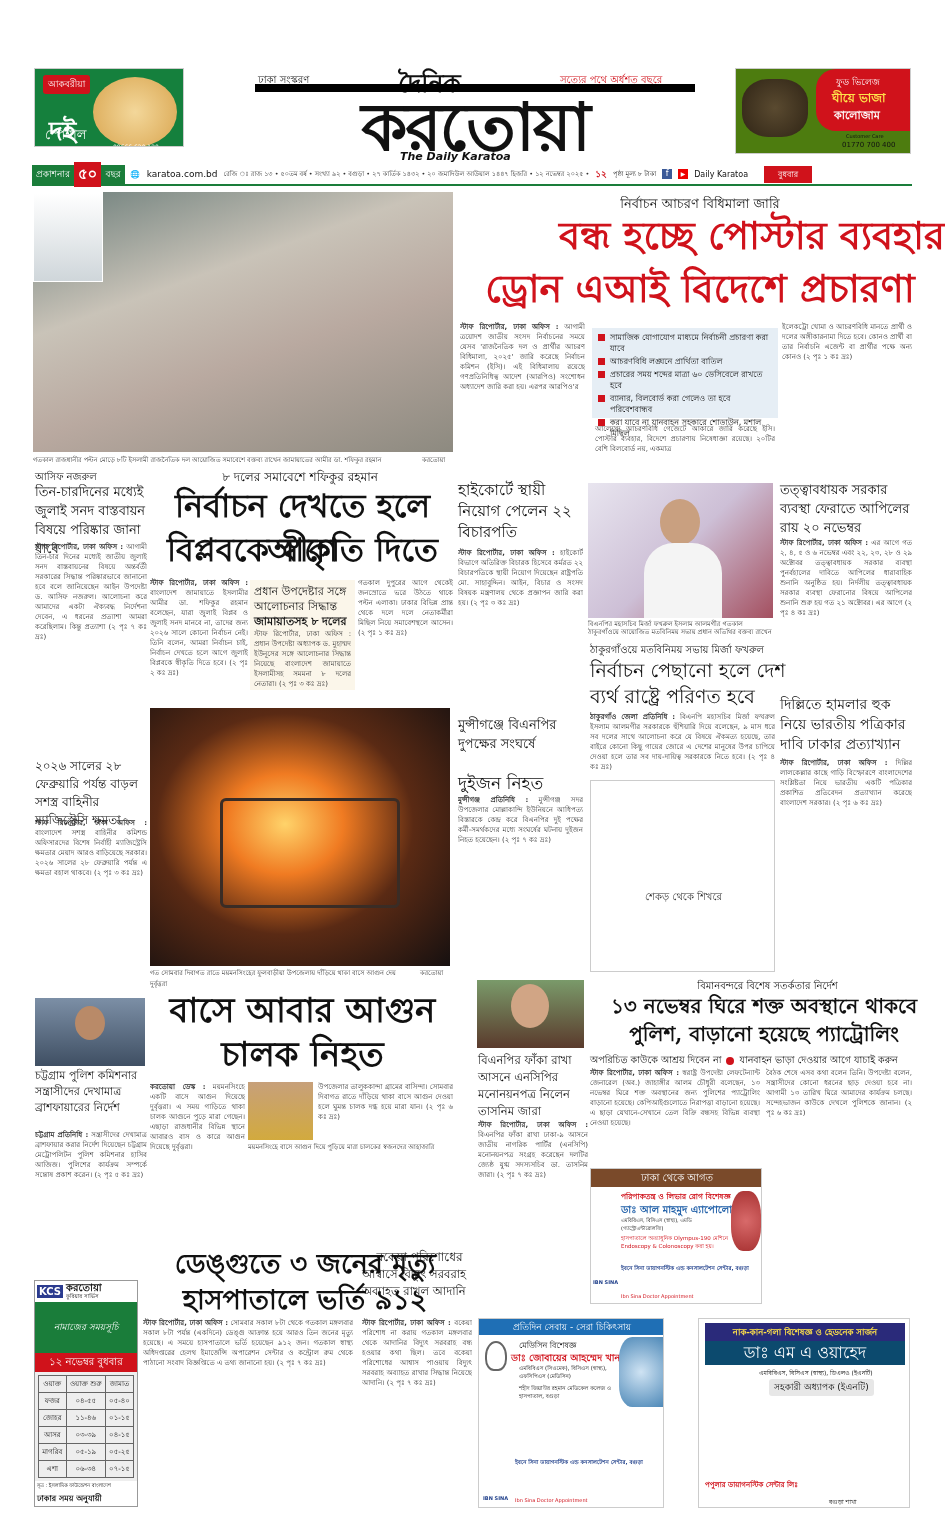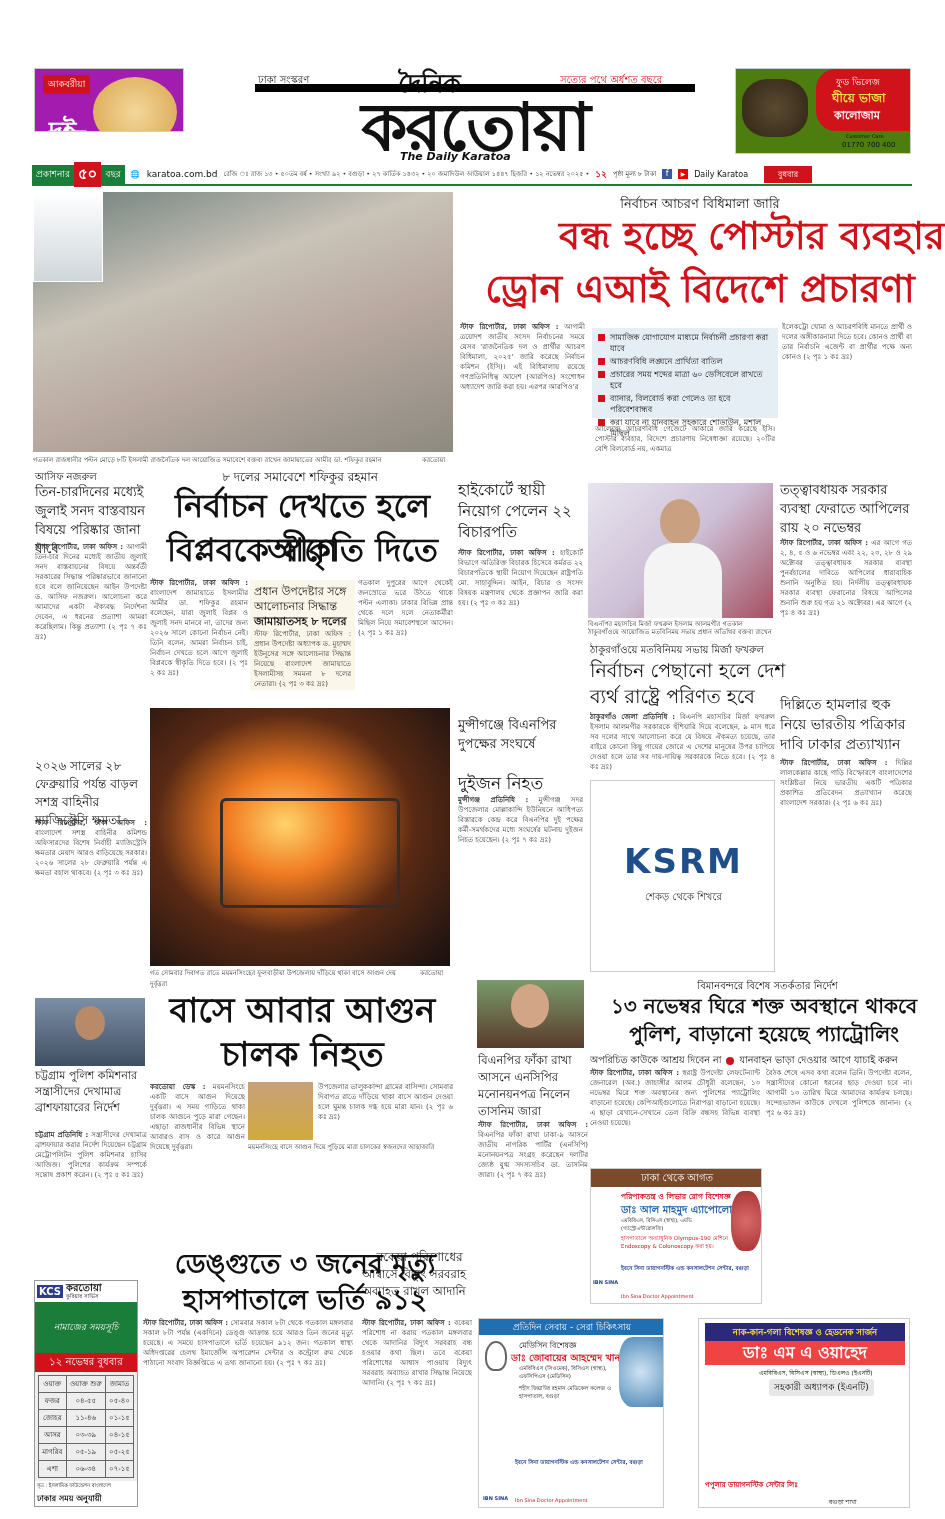--- a/index.html
+++ b/index.html
@@ -13,21 +13,21 @@
 .caption{font-size:6.5px;color:#333}
 .photo{background:#888}
 table.prayer{border-collapse:collapse;width:100%;font-size:7px}
 table.prayer td,table.prayer th{border:1px solid #666;padding:2px 3px;text-align:center;font-weight:normal}
 .bullet{display:flex;gap:5px;align-items:flex-start;font-size:8px;line-height:11px;margin-bottom:2px}
 .bullet i{display:inline-block;width:7px;height:7px;background:#d0121b;margin-top:2px;flex:none}
 </style>
 </head>
 <body>
 
-<div class="abs ad" style="left:34px;top:68px;width:150px;height:64px;background:#a21caf;">
+<div class="abs ad" style="left:34px;top:68px;width:150px;height:79px;background:#15803d;">
   <div class="abs" style="left:8px;top:6px;background:#d0121b;color:#fff;font-size:9px;padding:2px 5px;border-radius:3px;">আকবরীয়া</div>
   <div class="abs" style="left:10px;top:26px;color:#fff;font-size:13px;margin-top:30px;">স্পেশাল</div>
   <div class="abs" style="left:14px;top:42px;color:#fff;font-size:26px;font-weight:bold;">দই</div>
   <div class="abs" style="left:58px;top:8px;width:84px;height:70px;border-radius:50%;background:radial-gradient(circle,#f3d79a,#d9a54f);"></div>
   <div class="abs" style="left:78px;top:74px;color:#fff;font-size:6px;">09666 620 120</div>
 </div>
 
 <div class="abs" style="left:258px;top:72px;font-size:10px;color:#222;">ঢাকা সংস্করণ</div>
 <div class="abs" style="left:398px;top:64px;font-size:25px;font-weight:bold;font-family:'DejaVu Serif',serif;">দৈনিক</div>
 <div class="abs" style="left:560px;top:72px;font-size:10px;color:#d0121b;">সত্যের পথে অর্ধশত বছরে</div>
@@ -158,21 +158,20 @@
 <div class="abs caption" style="left:150px;top:968px;width:255px;">গত সোমবার দিবাগত রাতে ময়মনসিংহের ফুলবাড়ীয়া উপজেলায় দাঁড়িয়ে থাকা বাসে আগুন দেয় দুর্বৃত্তরা</div>
 <div class="abs caption" style="left:420px;top:968px;">করতোয়া</div>
 
 <div class="abs hl" style="left:458px;top:715px;width:125px;font-size:13px;line-height:19px;">মুন্সীগঞ্জে বিএনপির দুপক্ষের সংঘর্ষে</div>
 <div class="abs hl" style="left:458px;top:772px;width:125px;font-size:17px;line-height:22px;">দুইজন নিহত</div>
 <div class="abs body-text" style="left:458px;top:795px;width:125px;height:178px;overflow:hidden;">
   <b>মুন্সীগঞ্জ প্রতিনিধি :</b> <span>মুন্সীগঞ্জ সদর উপজেলার মোল্লাকান্দি ইউনিয়নে আধিপত্য বিস্তারকে কেন্দ্র করে বিএনপির দুই পক্ষের কর্মী-সমর্থকদের মধ্যে সংঘর্ষের ঘটনায় দুইজন নিহত হয়েছেন।</span> <span>(২ পৃঃ ৭ কঃ দ্রঃ)</span>
 </div>
 
 <div class="abs ad" style="left:590px;top:780px;width:185px;height:192px;background:#fff;">
-  <div class="abs" style="left:0;top:60px;width:185px;text-align:center;font-size:34px;font-weight:bold;color:#1f4f8a;letter-spacing:2px;">KSRM</div>
   <div class="abs" style="left:0;top:108px;width:185px;text-align:center;font-size:10px;color:#333;">শেকড় থেকে শিখরে</div>
 </div>
 
 <div class="abs photo" style="left:35px;top:998px;width:110px;height:68px;background:linear-gradient(#7c8fa6,#3f4f63);">
   <div class="abs" style="left:40px;top:8px;width:30px;height:34px;border-radius:50%;background:#b98a68;"></div>
 </div>
 <div class="abs hl" style="left:35px;top:1068px;width:112px;font-size:11px;line-height:16px;">চট্টগ্রাম পুলিশ কমিশনার সন্ত্রাসীদের দেখামাত্র ব্রাশফায়ারের নির্দেশ</div>
 <div class="abs body-text" style="left:35px;top:1130px;width:112px;height:135px;overflow:hidden;">
   <b>চট্টগ্রাম প্রতিনিধি :</b> <span>সন্ত্রাসীদের দেখামাত্র ব্রাশফায়ার করার নির্দেশ দিয়েছেন চট্টগ্রাম মেট্রোপলিটন পুলিশ কমিশনার হাসিব আজিজ। পুলিশের কার্যক্রম সম্পর্কে সন্তোষ প্রকাশ করেন।</span> <span>(২ পৃঃ ৫ কঃ দ্রঃ)</span>
 </div>
@@ -293,18 +292,18 @@
   <div class="abs" style="left:40px;top:46px;width:100px;font-size:5.5px;">এমবিবিএস (সিওমেক), বিসিএস (স্বাস্থ্য), এফসিপিএস (মেডিসিন)</div>
   <div class="abs" style="left:40px;top:66px;width:100px;font-size:5.5px;">শহীদ জিয়াউর রহমান মেডিকেল কলেজ ও হাসপাতাল, বগুড়া</div>
   <div class="abs" style="left:36px;top:140px;width:146px;font-size:5.5px;color:#1f3f8a;font-weight:bold;">ইবনে সিনা ডায়াগনস্টিক এন্ড কনসালটেশন সেন্টার, বগুড়া</div>
   <div class="abs" style="left:36px;top:178px;font-size:5px;color:#d0121b;">Ibn Sina Doctor Appointment</div>
   <div class="abs" style="left:4px;top:176px;font-size:5px;color:#1f3f8a;font-weight:bold;">IBN SINA</div>
   <div class="abs" style="left:140px;top:18px;width:44px;height:70px;background:radial-gradient(circle,#cfe3f3,#4e89b8);border-radius:30% 0 0 30%;"></div>
 </div>
 
 <div class="abs ad" style="left:698px;top:1318px;width:212px;height:190px;background:#fff;">
   <div class="abs" style="left:6px;top:4px;width:200px;height:18px;background:#2a2a7a;color:#ffe14a;font-size:8.5px;text-align:center;line-height:18px;font-weight:bold;">নাক-কান-গলা বিশেষজ্ঞ ও হেডনেক সার্জন</div>
-  <div class="abs" style="left:6px;top:22px;width:200px;height:24px;background:#ef4444;color:#fff;font-size:16px;text-align:center;line-height:24px;font-weight:bold;">ডাঃ এম এ ওয়াহেদ</div>
+  <div class="abs" style="left:6px;top:22px;width:200px;height:24px;background:#0c4a6e;color:#fff;font-size:16px;text-align:center;line-height:24px;font-weight:normal;">ডাঃ এম এ ওয়াহেদ</div>
   <div class="abs" style="left:60px;top:49px;font-size:6px;">এমবিবিএস, বিসিএস (স্বাস্থ্য), ডিএলও (ইএনটি)</div>
   <div class="abs" style="left:70px;top:60px;background:#e7e7e7;padding:1px 5px;font-size:9px;border-radius:3px;">সহকারী অধ্যাপক (ইএনটি)</div>
   <div class="abs" style="left:6px;top:160px;font-size:7px;color:#d0121b;font-weight:bold;">পপুলার ডায়াগনস্টিক সেন্টার লিঃ</div>
   <div class="abs" style="left:130px;top:178px;font-size:6px;">বগুড়া শাখা</div>
 </div>
 
 </body></html>

